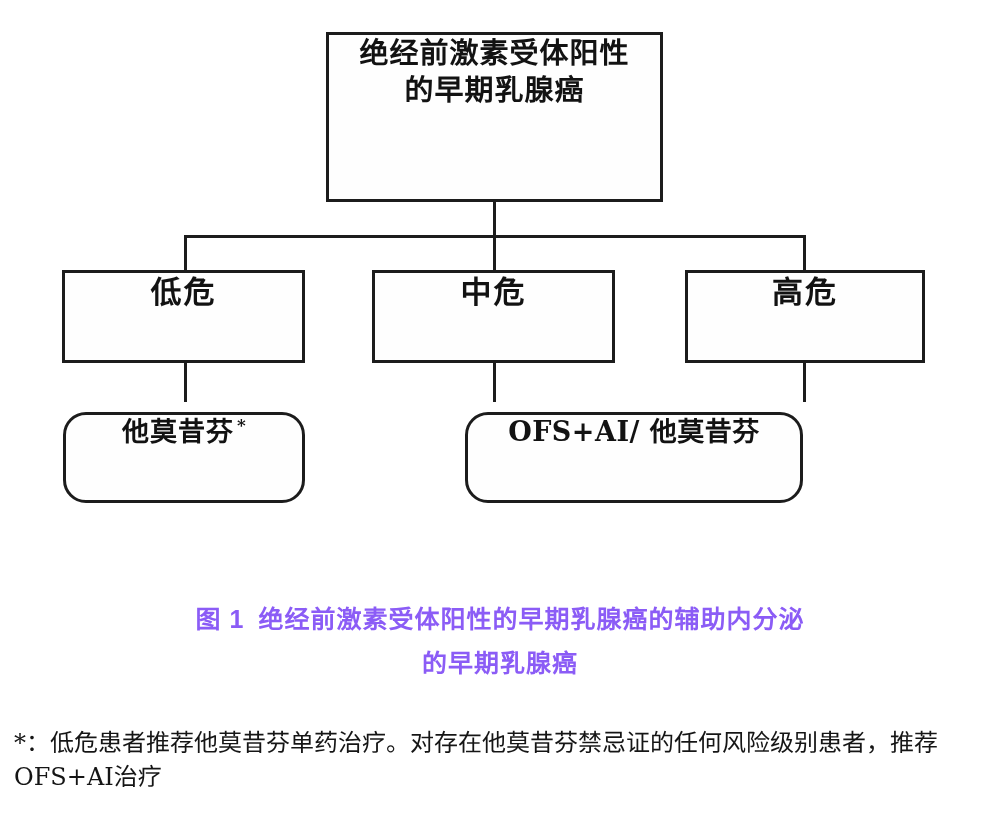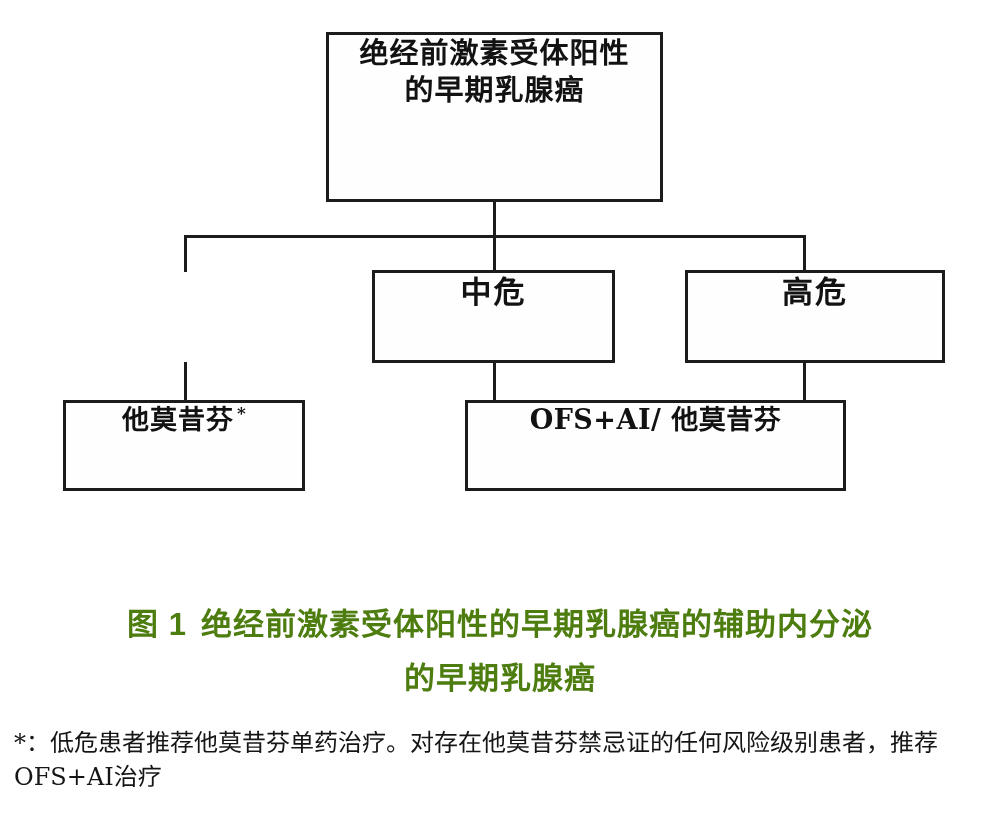--- a/index.html
+++ b/index.html
@@ -68,38 +68,39 @@
   .node-risk {
     top: 270px;
     height: 93px;
   }
   .node-risk .node-label {
     font-size: 31px;
     letter-spacing: 2px;
   }
   #node-risk-low   { left: 62px;  width: 243px; }
   #node-risk-mid   { left: 372px; width: 243px; }
-  #node-risk-high  { left: 685px; width: 260px; }
+  #node-risk-high  { left: 685px; width: 240px; }
 
   
   .node-treatment {
-    top: 400px;
+    top: 412px;
     height: 91px;
+    border-radius: 23px;
   }
   #node-treat-tamoxifen {
     left: 63px;
     width: 242px;
   }
   #node-treat-tamoxifen .node-label {
     font-size: 27px;
     letter-spacing: 1px;
   }
   #node-treat-ofsai {
     left: 465px;
-    width: 381px;
+    width: 338px;
   }
   #node-treat-ofsai .node-label {
     font-size: 27px;
     letter-spacing: 0.5px;
   }
 
   .footnote-marker {
     font-size: 0.62em;
     vertical-align: super;
     line-height: 0;
@@ -130,23 +131,23 @@
 
   
   #caption {
     position: absolute;
     left: 0;
     top: 598px;
     width: 1000px;
     text-align: center;
     font-family: "Liberation Sans", "DejaVu Sans", sans-serif;
     font-weight: bold;
-    font-size: 31px;
+    font-size: 25px;
     line-height: 1.75;
-    color: #4d7c0f;
+    color: #8b5cf6;
     letter-spacing: 1px;
   }
   #caption .caption-line {
     display: block;
   }
   #caption-number {
     margin-right: 14px;
   }
 
   
@@ -174,20 +175,23 @@
       <span class="node-label">绝经前激素受体阳性
 的早期乳腺癌</span>
     </div>
 
     <div class="conn conn-v" id="conn-root-stem"></div>
     <div class="conn conn-h" id="conn-bus"></div>
     <div class="conn conn-v" id="conn-drop-low"></div>
     <div class="conn conn-v" id="conn-drop-mid"></div>
     <div class="conn conn-v" id="conn-drop-high"></div>
 
+    <div class="node node-risk" id="node-risk-low">
+      <span class="node-label">低危</span>
+    </div>
     <div class="node node-risk" id="node-risk-mid">
       <span class="node-label">中危</span>
     </div>
     <div class="node node-risk" id="node-risk-high">
       <span class="node-label">高危</span>
     </div>
 
     <div class="conn conn-v" id="conn-low-treat"></div>
     <div class="conn conn-v" id="conn-mid-treat"></div>
     <div class="conn conn-v" id="conn-high-treat"></div>

